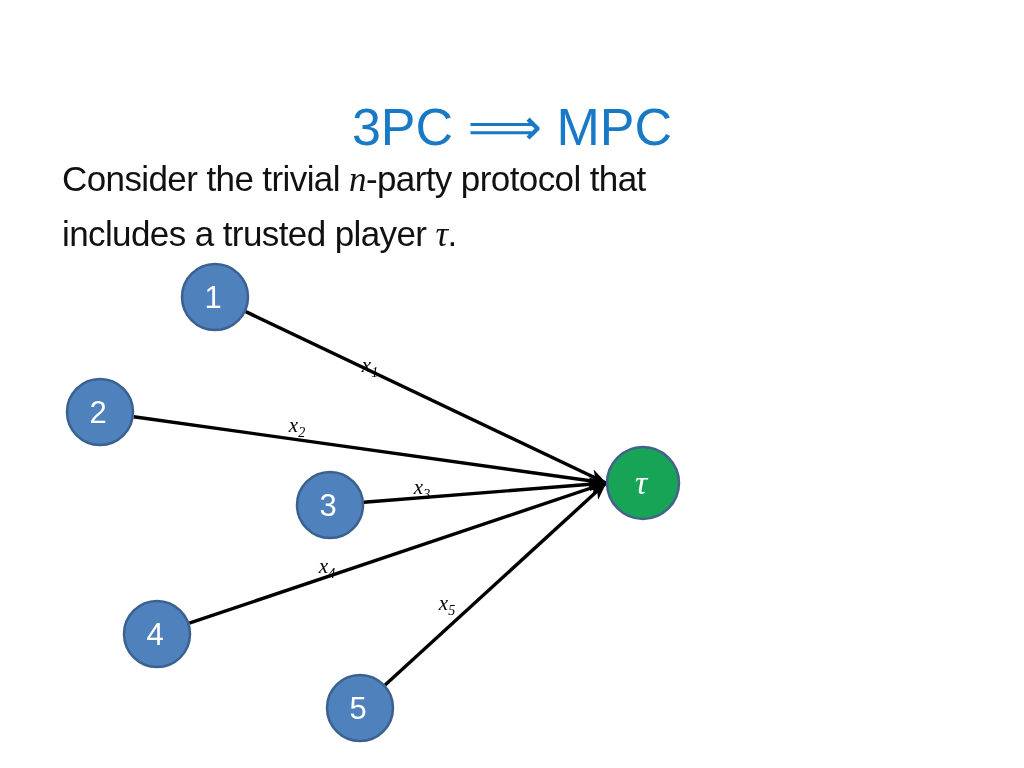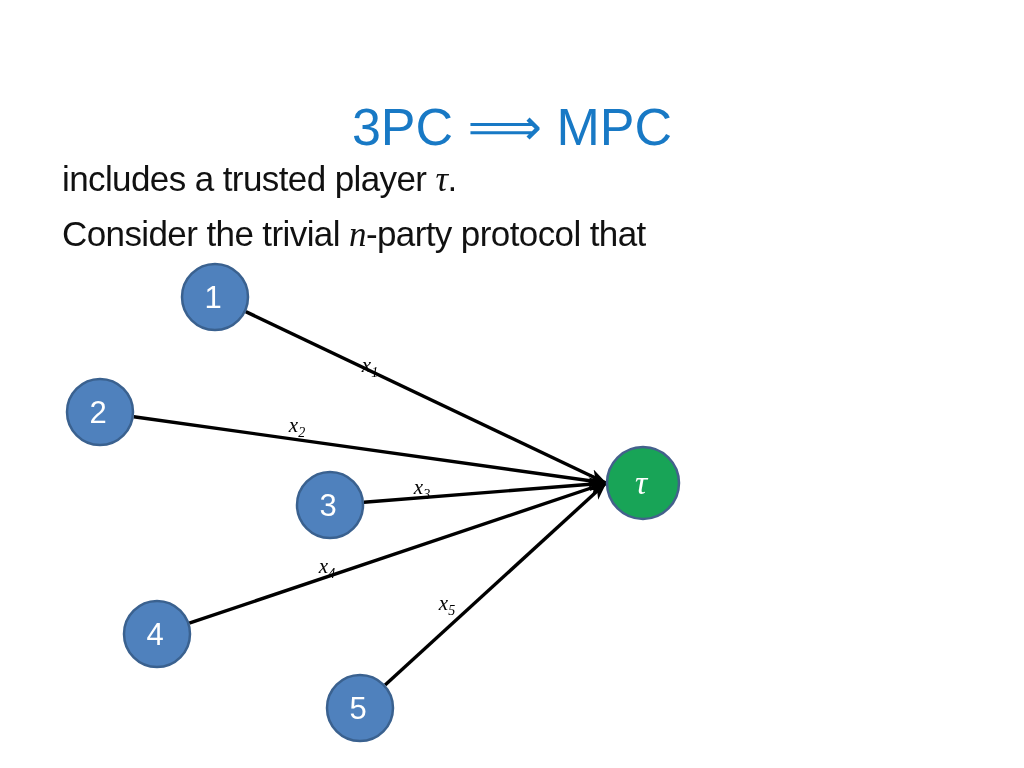--- a/index.html
+++ b/index.html
@@ -59,22 +59,22 @@
     font-size:34px;
     fill:#ffffff;
   }
 </style>
 </head>
 <body>
 
 <div class="slide">
   <h1 class="title" style="color: rgb(24, 121, 197);">3PC ⟹ MPC</h1>
   <div class="body-text">
+      <div><span>Consider the trivial </span><span class="math">n</span><span>-party protocol that</span></div>
       <div><span>includes a trusted player </span><span class="math">τ</span><span>.</span></div>
-      <div><span>Consider the trivial </span><span class="math">n</span><span>-party protocol that</span></div>
     </div>
   <svg class="graph" width="1024" height="768">
       <defs>
         <marker id="arrow" markerUnits="userSpaceOnUse" markerWidth="20" markerHeight="16" refX="17" refY="8" orient="auto">
           <path d="M0,1 L18,8 L0,15 L5,8 z" fill="#000000"></path>
         </marker>
       </defs>
       <line x1="245.70306109326052" y1="311.6055482438528" x2="606" y2="483" stroke="#000000" stroke-width="3.4" marker-end="url(#arrow)"></line>
       <text x="370" y="372" text-anchor="middle" class="edge-label">x<tspan class="edge-sub" dy="5">1</tspan></text>
       <line x1="133.67015588419426" y1="416.72446851339487" x2="606" y2="483" stroke="#000000" stroke-width="3.4" marker-end="url(#arrow)"></line>

